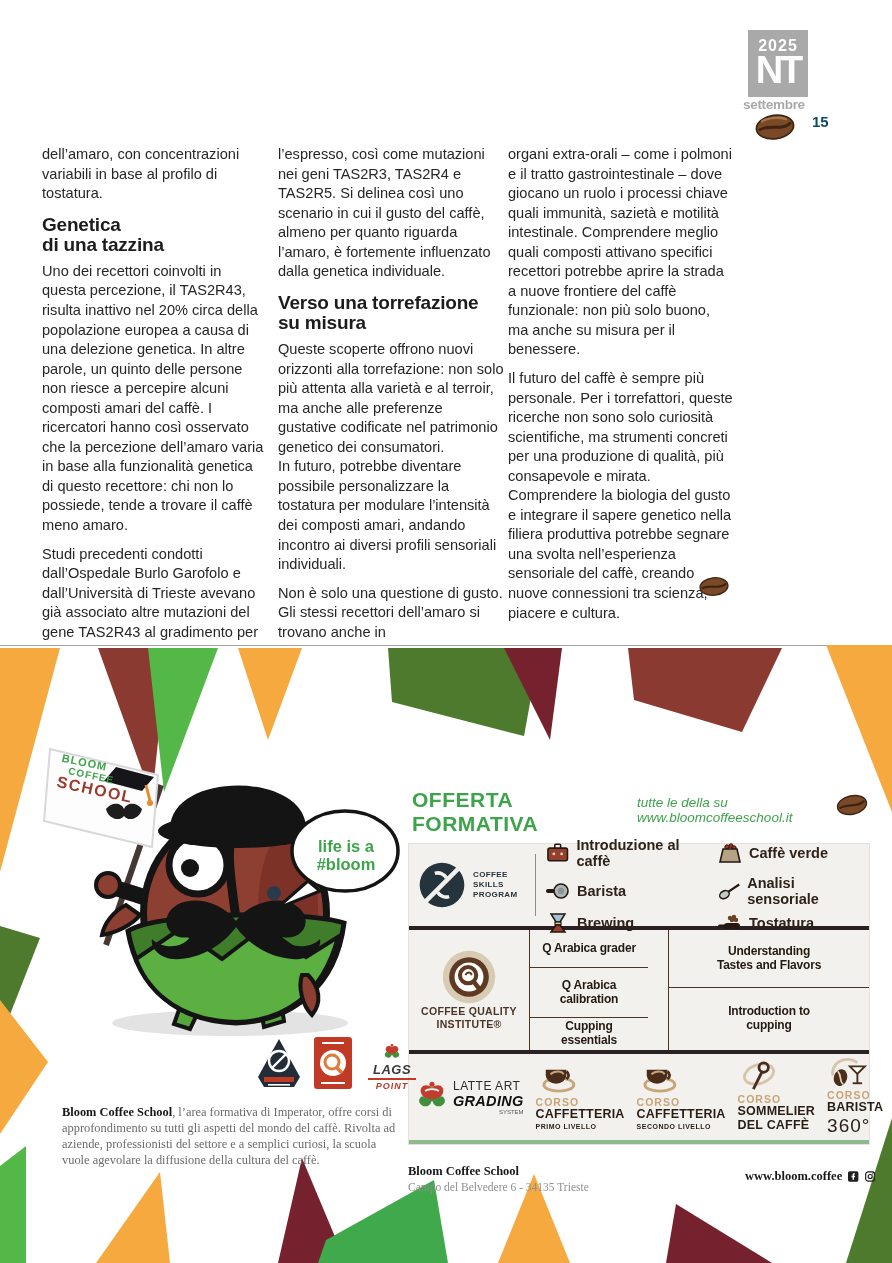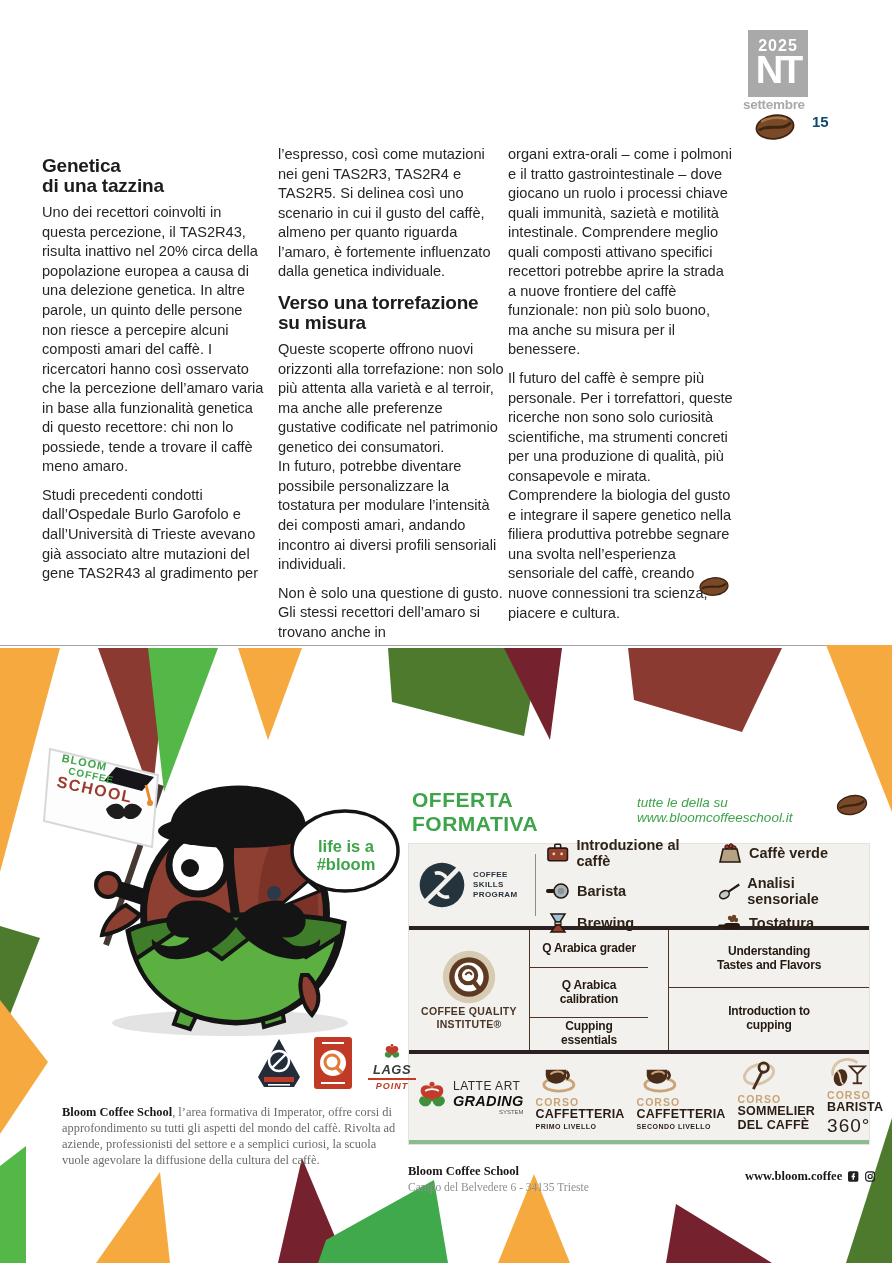--- a/index.html
+++ b/index.html
@@ -127,20 +127,21 @@
     <div class="mh-month">settembre</div>
     <svg class="bean-mast" width="40" height="28" viewBox="0 0 34 24">
       <ellipse cx="17" cy="12" rx="16" ry="10" fill="#7a4a28" stroke="#3f2412" stroke-width="1.5"></ellipse>
       <path d="M3,13 C10,8 24,17 31,10" stroke="#3f2412" stroke-width="2.5" fill="none"></path>
       <path d="M6,6 C12,3 24,4 28,7" stroke="#a6764a" stroke-width="2" fill="none"></path>
     </svg>
   </header>
 
   <main class="article">
     <div class="col c1">
+      <p>dell’amaro, con concentrazioni variabili in base al profilo di tostatura.</p>
       <h3 class="pre">Genetica
 di una tazzina</h3>
       <p>Uno dei recettori coinvolti in questa percezione, il TAS2R43, risulta inattivo nel 20% circa della popolazione europea a causa di una delezione genetica. In altre parole, un quinto delle persone non riesce a percepire alcuni composti amari del caffè. I ricercatori hanno così osservato che la percezione dell’amaro varia in base alla funzionalità genetica di questo recettore: chi non lo possiede, tende a trovare il caffè meno amaro.</p>
       <p>Studi precedenti condotti dall’Ospedale Burlo Garofolo e dall’Università di Trieste avevano già associato altre mutazioni del gene TAS2R43 al gradimento per</p>
     </div>
     <div class="col c2">
       <p>l’espresso, così come mutazioni nei geni TAS2R3, TAS2R4 e TAS2R5. Si delinea così uno scenario in cui il gusto del caffè, almeno per quanto riguarda l’amaro, è fortemente influenzato dalla genetica individuale.</p>
       <h3 class="pre">Verso una torrefazione
 su misura</h3>
       <p class="pre">Queste scoperte offrono nuovi orizzonti alla torrefazione: non solo più attenta alla varietà e al terroir, ma anche alle preferenze gustative codificate nel patrimonio genetico dei consumatori.

